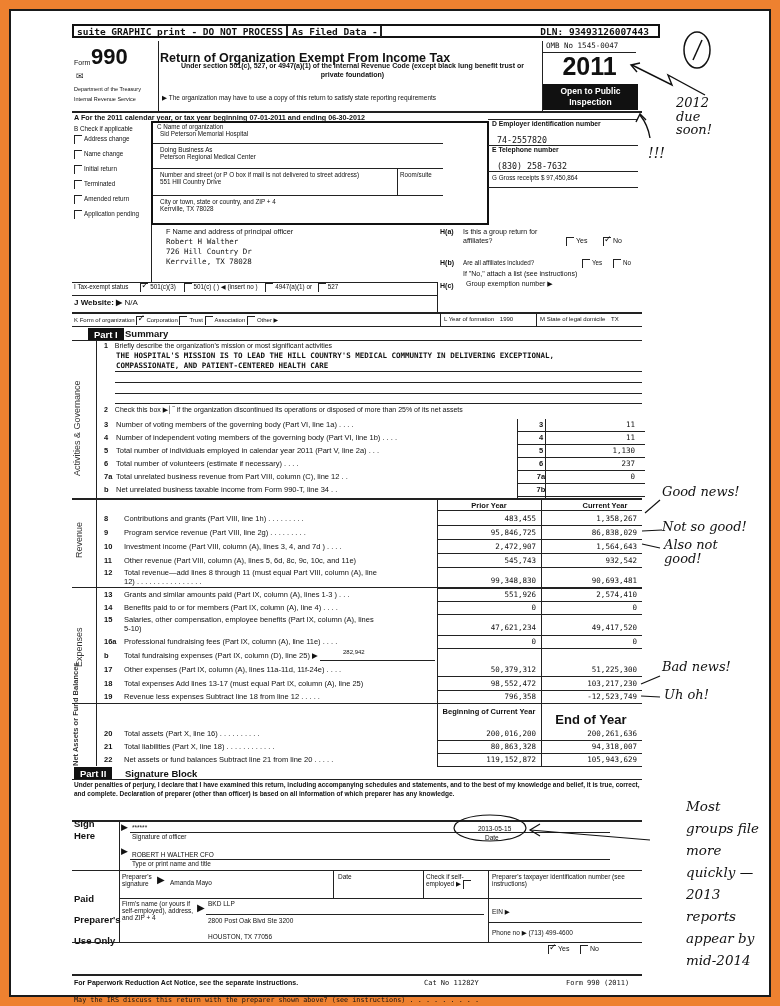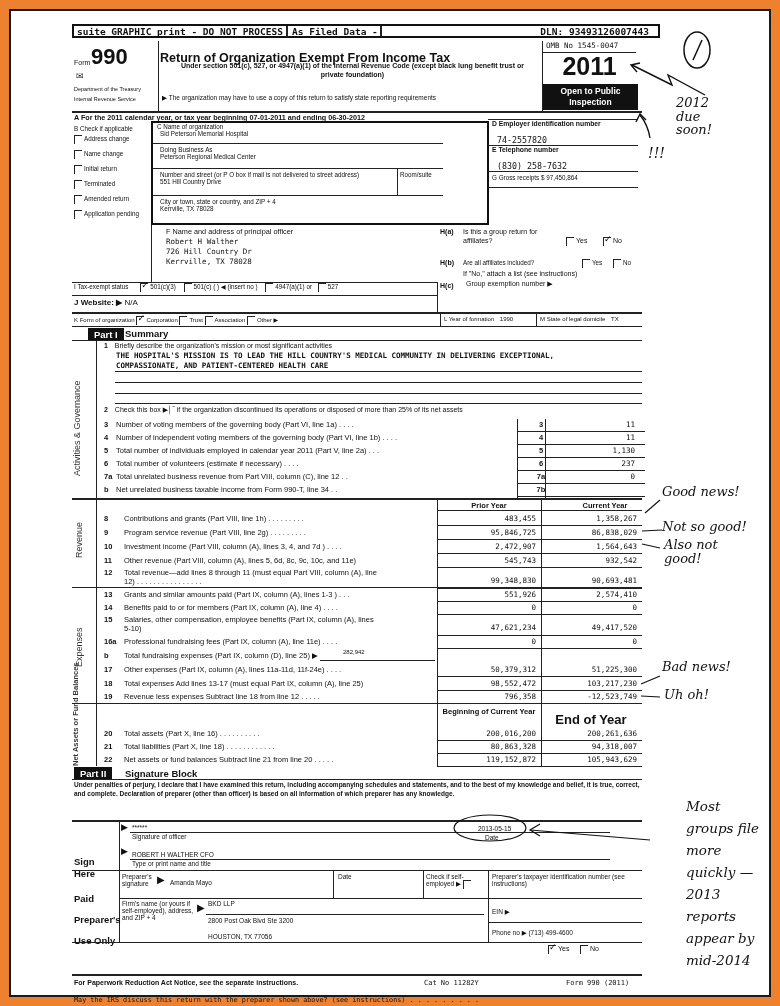--- a/index.html
+++ b/index.html
@@ -377,21 +377,21 @@
     </div>
     <div class="hline" style="left:437px;top:766px;width:205px;"></div>
   </div>
 
 <div class="partlabel" style="left:74px;top:767px;">Part II</div>
 <div class="abs b" style="left:125px;top:768px;font-size:9.5px;">Signature Block</div>
 <div class="hline" style="left:72px;top:779px;width:570px;"></div>
 <div class="abs b" style="left:74px;top:781px;width:568px;font-size:6.5px;line-height:8.5px;">Under penalties of perjury, I declare that I have examined this return, including accompanying schedules and statements, and to the best of my knowledge and belief, it is true, correct, and complete. Declaration of preparer (other than officer) is based on all information of which preparer has any knowledge.</div>
 
 <div class="hline2" style="left:72px;top:820px;width:570px;"></div>
-<div class="abs b" style="left:74px;top:856px;width:40px;font-size:9.5px;line-height:12px;">Sign Here</div>
+<div class="abs b" style="left:74px;top:818px;width:40px;font-size:9.5px;line-height:12px;">Sign Here</div>
 <div class="vline" style="left:119px;top:820px;height:122px;"></div>
 <div class="abs" style="left:121px;top:822px;font-size:9px;">▶</div>
 <div class="abs t6" style="left:132px;top:824px;">******</div>
 <div class="hline" style="left:130px;top:832px;width:480px;"></div>
 <div class="abs t6" style="left:132px;top:833px;">Signature of officer</div>
 <div class="abs t6" style="left:478px;top:825px;">2013-05-15</div>
 <div class="abs t6" style="left:485px;top:834px;">Date</div>
 <div class="abs" style="left:121px;top:846px;font-size:9px;">▶</div>
 <div class="abs t6" style="left:132px;top:851px;">ROBERT H WALTHER CFO</div>
 <div class="hline" style="left:130px;top:859px;width:480px;"></div>

